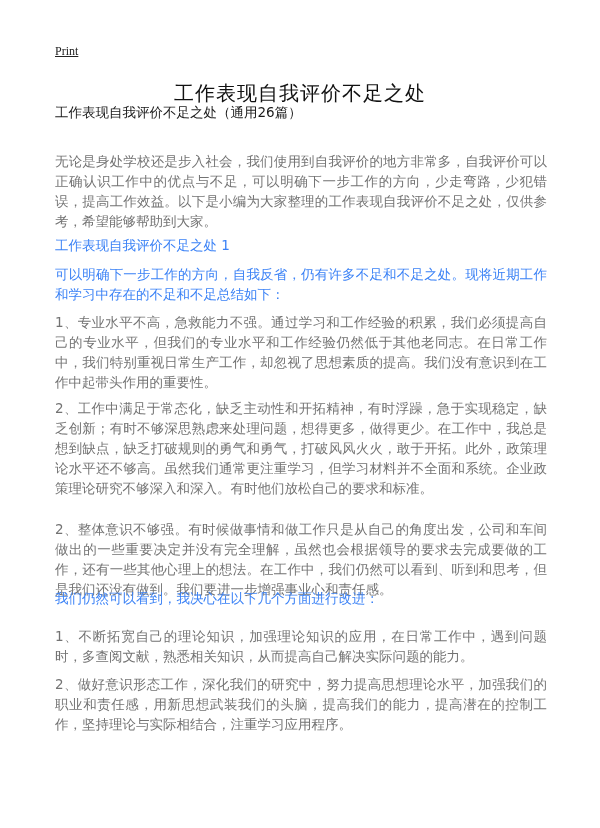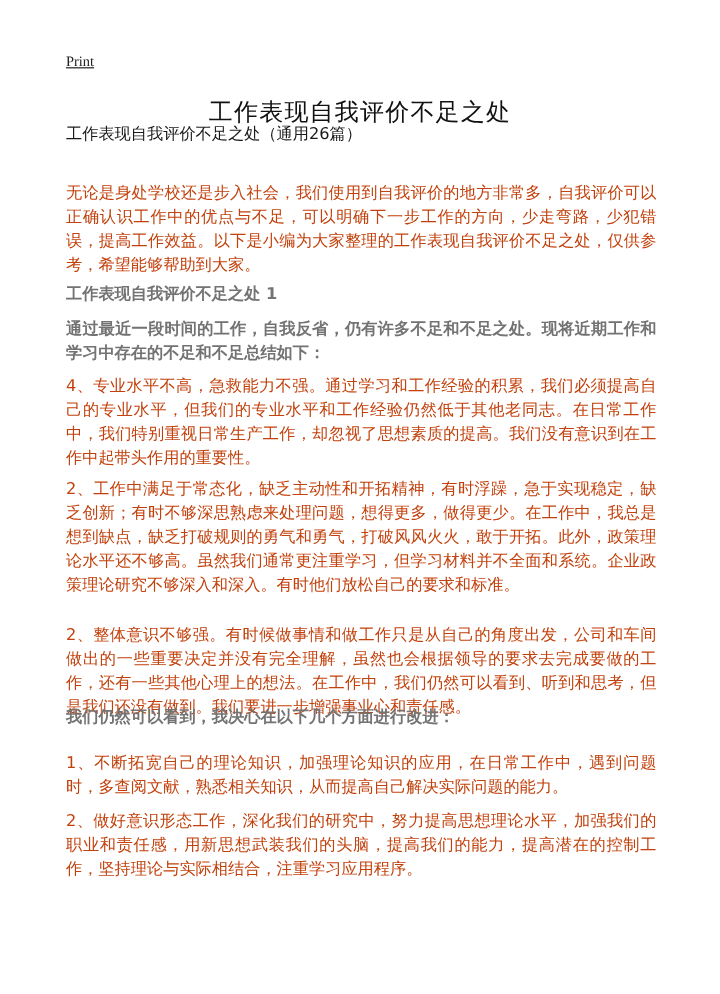--- a/index.html
+++ b/index.html
@@ -43,28 +43,28 @@
       font-size: 13.5px;
       line-height: 18px;
       color: #1a1a1a;
     }
     .para {
       position: absolute;
       left: 55px;
       width: 492px;
       font-size: 13.5px;
       line-height: 20px;
-      color: #c2410c;
+      color: #737373;
       margin: 0;
       text-align: justify;
       word-break: break-all;
     }
     .bold {
-      font-weight: bold;
-      color: #737373;
+      font-weight: normal;
+      color: #3b82f6;
     }
     .p-intro { top: 151px; }
     .h-section { top: 235px; }
     .p-lead { top: 264px; }
     .p-item1 { top: 312px; }
     .p-item2 { top: 398px; }
     .p-item3 { top: 519px; }
     .p-lead2 { top: 588px; }
     .p-imp1 { top: 626px; }
     .p-imp2 { top: 674px; }
@@ -75,23 +75,23 @@
 <div class="print-label">Print</div>
 
 <h1 class="doc-title" style="margin:0;font-weight:normal;">工作表现自我评价不足之处</h1>
 
 <div class="subtitle">工作表现自我评价不足之处（通用26篇）</div>
 
 <p class="para p-intro">无论是身处学校还是步入社会，我们使用到自我评价的地方非常多，自我评价可以正确认识工作中的优点与不足，可以明确下一步工作的方向，少走弯路，少犯错误，提高工作效益。以下是小编为大家整理的工作表现自我评价不足之处，仅供参考，希望能够帮助到大家。</p>
 
 <p class="para bold h-section">工作表现自我评价不足之处 1</p>
 
-<p class="para bold p-lead">通过最近一段时间的工作，自我反省，仍有许多不足和不足之处。现将近期工作和学习中存在的不足和不足总结如下：</p>
+<p class="para bold p-lead">可以明确下一步工作的方向，自我反省，仍有许多不足和不足之处。现将近期工作和学习中存在的不足和不足总结如下：</p>
 
-<p class="para p-item1">4、专业水平不高，急救能力不强。通过学习和工作经验的积累，我们必须提高自己的专业水平，但我们的专业水平和工作经验仍然低于其他老同志。在日常工作中，我们特别重视日常生产工作，却忽视了思想素质的提高。我们没有意识到在工作中起带头作用的重要性。</p>
+<p class="para p-item1">1、专业水平不高，急救能力不强。通过学习和工作经验的积累，我们必须提高自己的专业水平，但我们的专业水平和工作经验仍然低于其他老同志。在日常工作中，我们特别重视日常生产工作，却忽视了思想素质的提高。我们没有意识到在工作中起带头作用的重要性。</p>
 
 <p class="para p-item2">2、工作中满足于常态化，缺乏主动性和开拓精神，有时浮躁，急于实现稳定，缺乏创新；有时不够深思熟虑来处理问题，想得更多，做得更少。在工作中，我总是想到缺点，缺乏打破规则的勇气和勇气，打破风风火火，敢于开拓。此外，政策理论水平还不够高。虽然我们通常更注重学习，但学习材料并不全面和系统。企业政策理论研究不够深入和深入。有时他们放松自己的要求和标准。</p>
 
 <p class="para p-item3">2、整体意识不够强。有时候做事情和做工作只是从自己的角度出发，公司和车间做出的一些重要决定并没有完全理解，虽然也会根据领导的要求去完成要做的工作，还有一些其他心理上的想法。在工作中，我们仍然可以看到、听到和思考，但是我们还没有做到。我们要进一步增强事业心和责任感。</p>
 
 <p class="para bold p-lead2">我们仍然可以看到，我决心在以下几个方面进行改进：</p>
 
 <p class="para p-imp1">1、不断拓宽自己的理论知识，加强理论知识的应用，在日常工作中，遇到问题时，多查阅文献，熟悉相关知识，从而提高自己解决实际问题的能力。</p>
 
 <p class="para p-imp2">2、做好意识形态工作，深化我们的研究中，努力提高思想理论水平，加强我们的职业和责任感，用新思想武装我们的头脑，提高我们的能力，提高潜在的控制工作，坚持理论与实际相结合，注重学习应用程序。</p>

